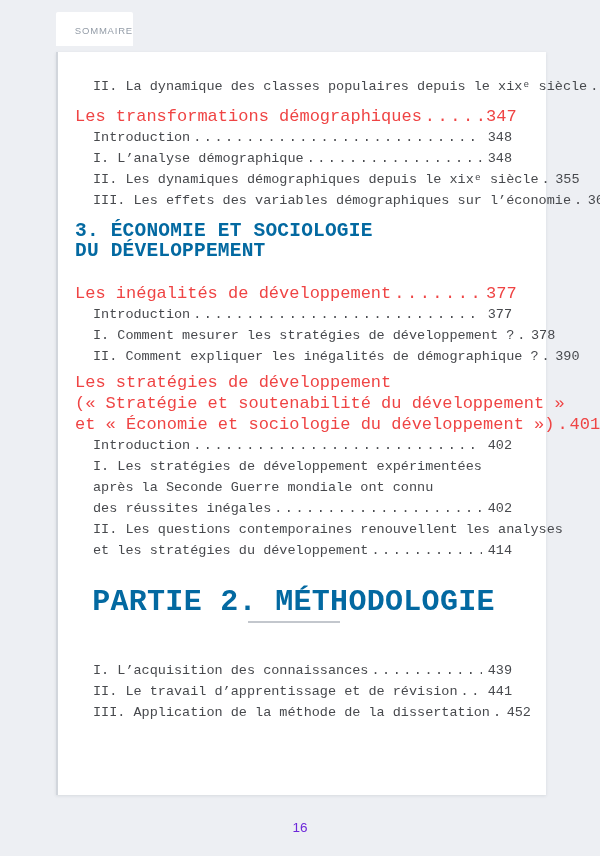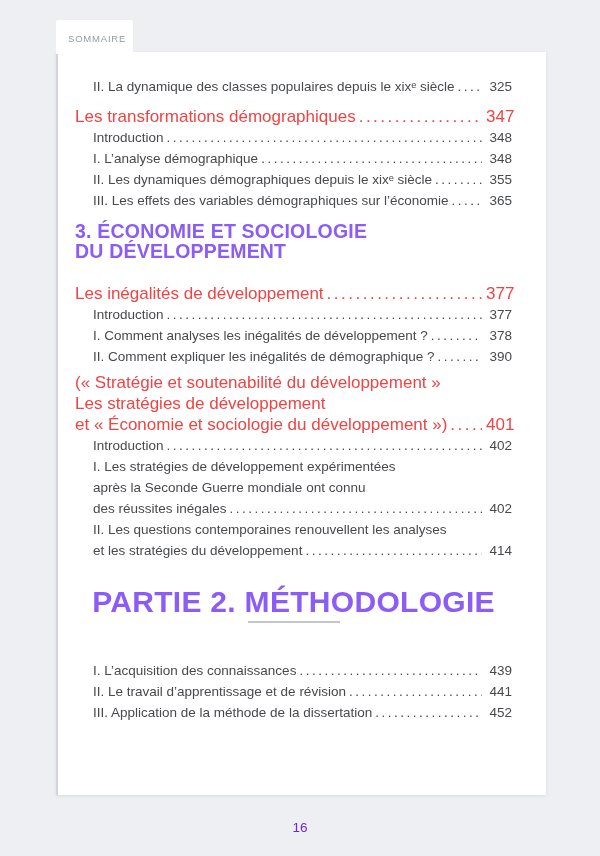--- a/index.html
+++ b/index.html
@@ -6,45 +6,46 @@
   body {
     width: 600px; height: 856px;
     background: #edeff3;
     font-family: "Liberation Sans", sans-serif;
     position: relative;
     overflow: hidden;
   }
 
   
   .tab {
-    position: absolute; left: 56px; top: 20px;
+    position: absolute; left: 56px; top: 12px;
     width: 77px; height: 34px;
     background: #ffffff;
     border-radius: 2px 2px 0 0;
     z-index: 2;
+    text-align: right;
   }
   .tab-label {
     padding: 13px 0 0 12px;
     font-size: 9.5px; letter-spacing: 0.8px;
     color: #939ca7;
   }
 
   
   .card {
     position: absolute; left: 56px; top: 52px;
     width: 490px; height: 743px;
     box-sizing: border-box;
     background: #ffffff;
     border-left: 2px solid #d2d6dc;
     box-shadow: 0 1px 3px rgba(60,70,90,0.12);
     padding: 24px 34px 0 17px;
     z-index: 1;
   }
 
-  .toc { color: #47494d; font-size: 13.5px; line-height: 21px; }
+  .toc { color: #47494d; font-size: 13.5px; line-height: 21px; font-family: Liberation Mono, monospace; }
 
   .item { }
   .line { white-space: nowrap; }
   .row { display: flex; align-items: baseline; }
   .label { white-space: nowrap; }
   .leader {
     flex: 1 1 auto; overflow: hidden; white-space: nowrap;
     margin: 0 4px 0 3px; min-width: 8px;
   }
   .leader::after {
@@ -54,21 +55,21 @@
   .pagenum { white-space: nowrap; text-align: right; min-width: 26px; }
 
   
   .block-entries .item, .chapter .items .item { padding-left: 18px; }
 
   
   .chapter { margin-top: 9px; }
   .chapter-title { color: #ef4444; font-size: 17px; line-height: 21px; }
 
   
-  .part-heading { color: #8b5cf6; font-weight: bold; }
+  .part-heading { color: #0369a1; font-weight: bold; }
   .part-heading.left { margin-top: 10px; font-size: 19.5px; line-height: 20px; letter-spacing: 0.2px; }
   .part-heading.centered { margin-top: 28px; font-size: 30px; line-height: 26px; text-align: center; letter-spacing: 0.3px; }
   .part-heading .underline { width: 92px; height: 2px; background: #c3c7cd; margin: 6px auto 0; }
 
   
   .part-heading.left + .chapter { margin-top: 22px; }
   .chapter + .chapter { margin-top: 5px; }
   .part-heading.centered + .block-entries { margin-top: 37px; }
   .toc > .block-entries:first-child { margin-top: 0; }
 
@@ -154,39 +155,39 @@
         <div class="items">
           <div class="item">
             <div class="row">
               <span class="label">Introduction</span>
               <span class="leader"></span>
               <span class="pagenum">377</span>
             </div>
           </div>
           <div class="item">
             <div class="row">
-              <span class="label">I. Comment analyses les inégalités de développement ?</span>
+              <span class="label">I. Comment mesurer les stratégies de développement ?</span>
               <span class="leader"></span>
               <span class="pagenum">378</span>
             </div>
           </div>
           <div class="item">
             <div class="row">
               <span class="label">II. Comment expliquer les inégalités de démographique ?</span>
               <span class="leader"></span>
               <span class="pagenum">390</span>
             </div>
           </div>
         </div>
       </div>
       <div class="chapter">
         <div class="chapter-title">
           <div class="item">
+            <div class="line">Les stratégies de développement</div>
             <div class="line">(« Stratégie et soutenabilité du développement »</div>
-            <div class="line">Les stratégies de développement</div>
             <div class="row">
               <span class="label">et « Économie et sociologie du développement »)</span>
               <span class="leader"></span>
               <span class="pagenum">401</span>
             </div>
           </div>
         </div>
         <div class="items">
           <div class="item">
             <div class="row">

